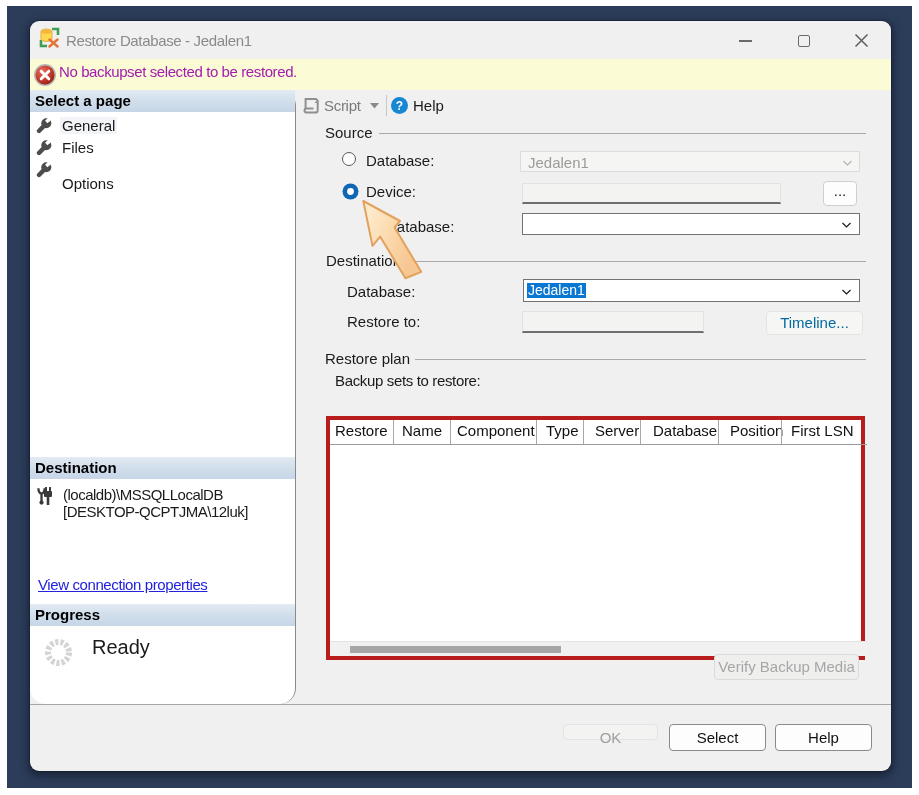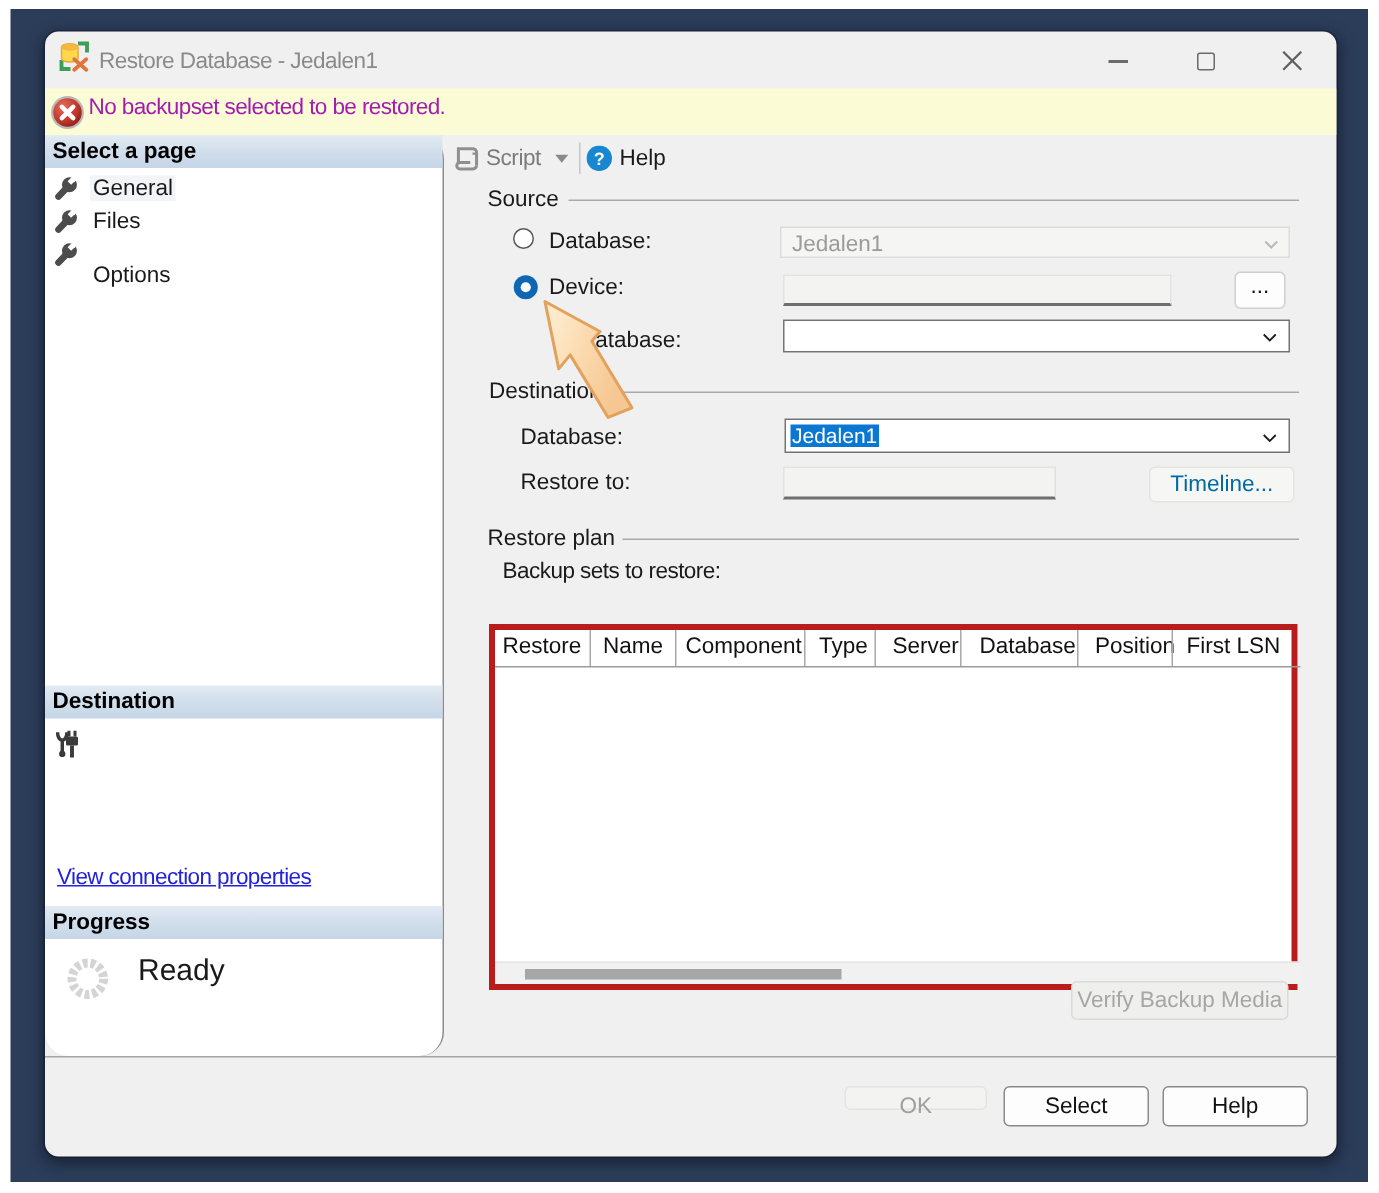--- a/index.html
+++ b/index.html
@@ -99,20 +99,21 @@
     <svg style="left:7px;top:397px" width="15" height="19" viewBox="0 0 15 19">
       <path d="M1.4 1.2 C1.4 4.6 2.4 6 4.4 6.6 M7.6 1.2 C7.6 4.6 6.6 6 4.6 6.6 M4.5 6.2 L4.5 15" stroke="#3a3a3a" stroke-width="2.3" fill="none"></path>
       <circle cx="4.5" cy="15.6" r="2.1" fill="#3a3a3a"></circle>
       <g transform="translate(7,0)">
         <rect x="1" y="0" width="2" height="4" fill="#3a3a3a"></rect>
         <rect x="5" y="0" width="2" height="4" fill="#3a3a3a"></rect>
         <rect x="0" y="4" width="8" height="6" rx="1" fill="#3a3a3a"></rect>
         <rect x="2.7" y="10" width="2.6" height="8" fill="#3a3a3a"></rect>
       </g>
     </svg>
+    <div class="lbl" style="left:33px;top:396px;letter-spacing:-0.5px">(localdb)\MSSQLLocalDB<br>[DESKTOP-QCPTJMA\12luk]</div>
     <div class="lbl" style="left:8px;top:486px;color:#2222dd;text-decoration:underline;letter-spacing:-0.4px">View connection properties</div>
 
     <div class="band" style="top:514px">
         <span>Progress</span>
       </div>
     <svg style="left:14px;top:548px" width="29" height="29" viewBox="0 0 29 29">
       <circle cx="14.5" cy="14.5" r="10.5" fill="none" stroke="#d4d4d4" stroke-width="6" stroke-dasharray="3.2 1.9"></circle>
     </svg>
     <div class="lbl" style="left:62px;top:549px;font-size:20px">Ready</div>
   </div>

